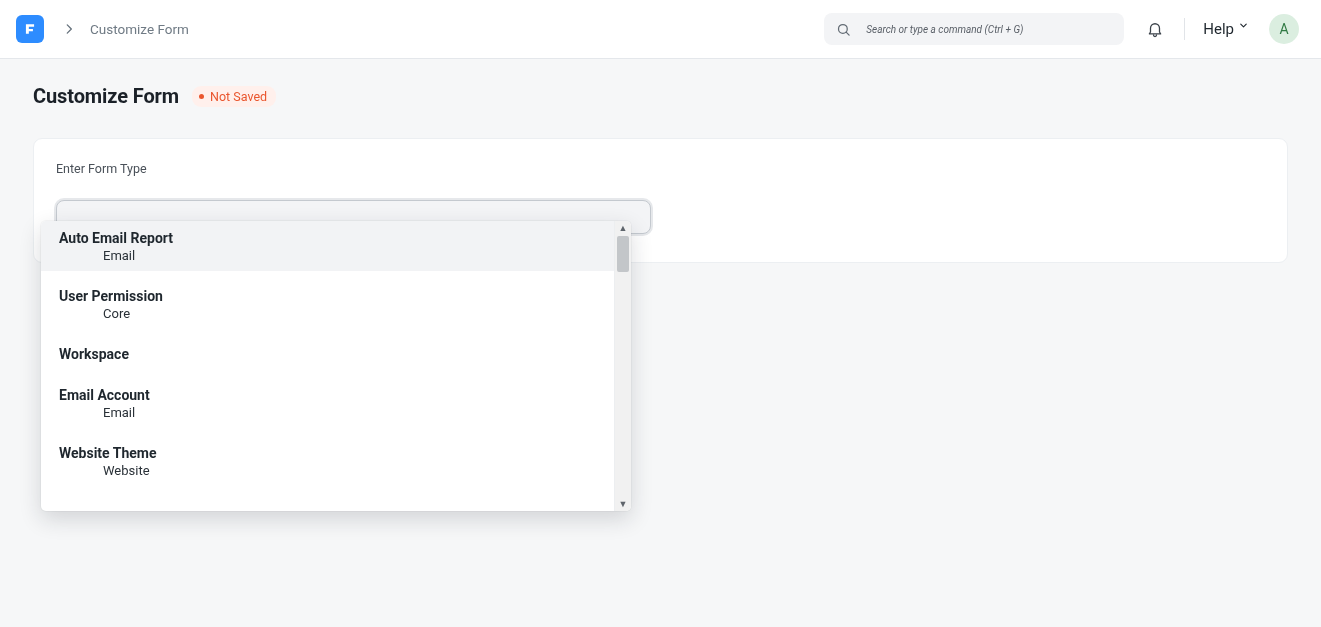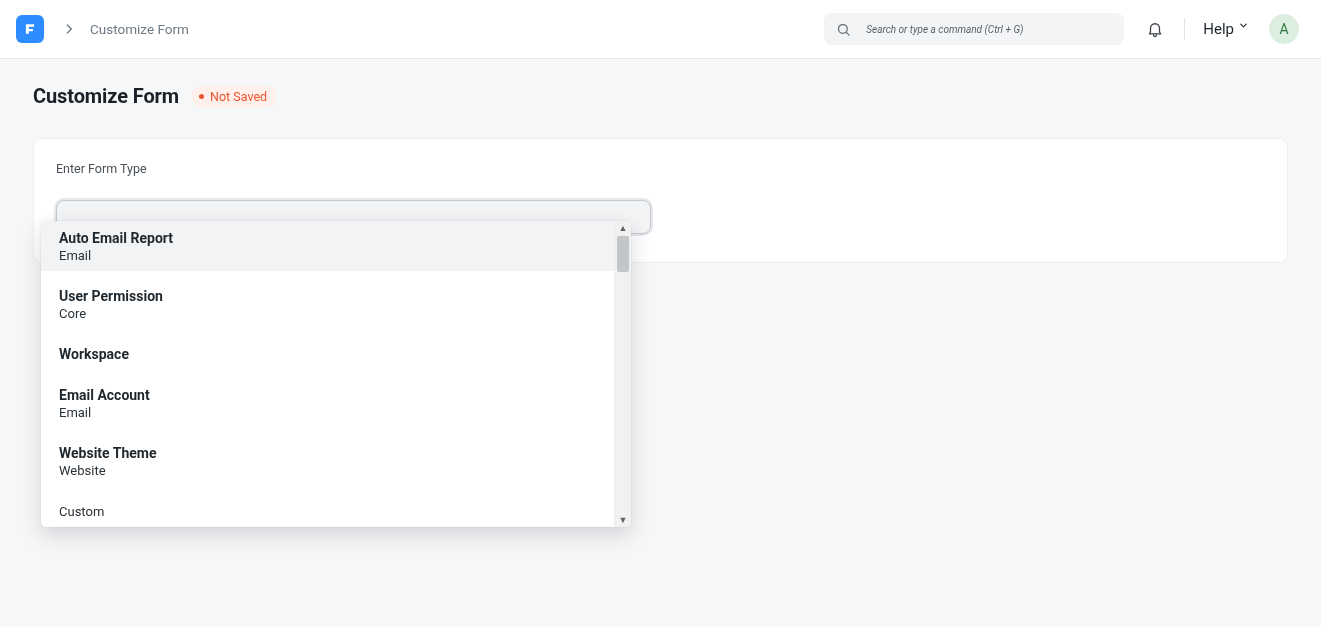--- a/index.html
+++ b/index.html
@@ -167,21 +167,21 @@
       padding-top: 0;
     }
     .dd-item {
       padding: 9px 18px 8px;
       cursor: pointer;
     }
     .dd-item.highlight { background: #f2f3f5; }
     .dd-item + .dd-item { margin-top: 8px; }
     .dd-item.highlight + .dd-item { margin-top: 8px; }
     .dd-title { font-size: 14px; font-weight: 700; color: #1f272e; line-height: 1.2; }
-    .dd-sub   { font-size: 13px; color: #2a3138; margin-top: 1px; }
+    .dd-sub   { font-size: 13px; color: #2a3138; margin-top: 1px; margin-left: 44px; }
 
     
     .dd-scroll {
       width: 17px;
       background: #f1f1f1;
       position: relative;
       border-left: 1px solid #eceef0;
     }
     .scroll-arrow {
       position: absolute;
@@ -281,21 +281,20 @@
       </div>
       <div class="dd-item">
         <div class="dd-title">Email Account</div>
         <div class="dd-sub">Email</div>
       </div>
       <div class="dd-item">
         <div class="dd-title">Website Theme</div>
         <div class="dd-sub">Website</div>
       </div>
       <div class="dd-item">
-        <div class="dd-sub">Custom</div>
       </div>
     </div>
     <div class="dd-scroll">
       <div class="scroll-arrow up">▲</div>
       <div class="scroll-thumb"></div>
       <div class="scroll-arrow down">▼</div>
     </div>
   </div>
 </div>
 

